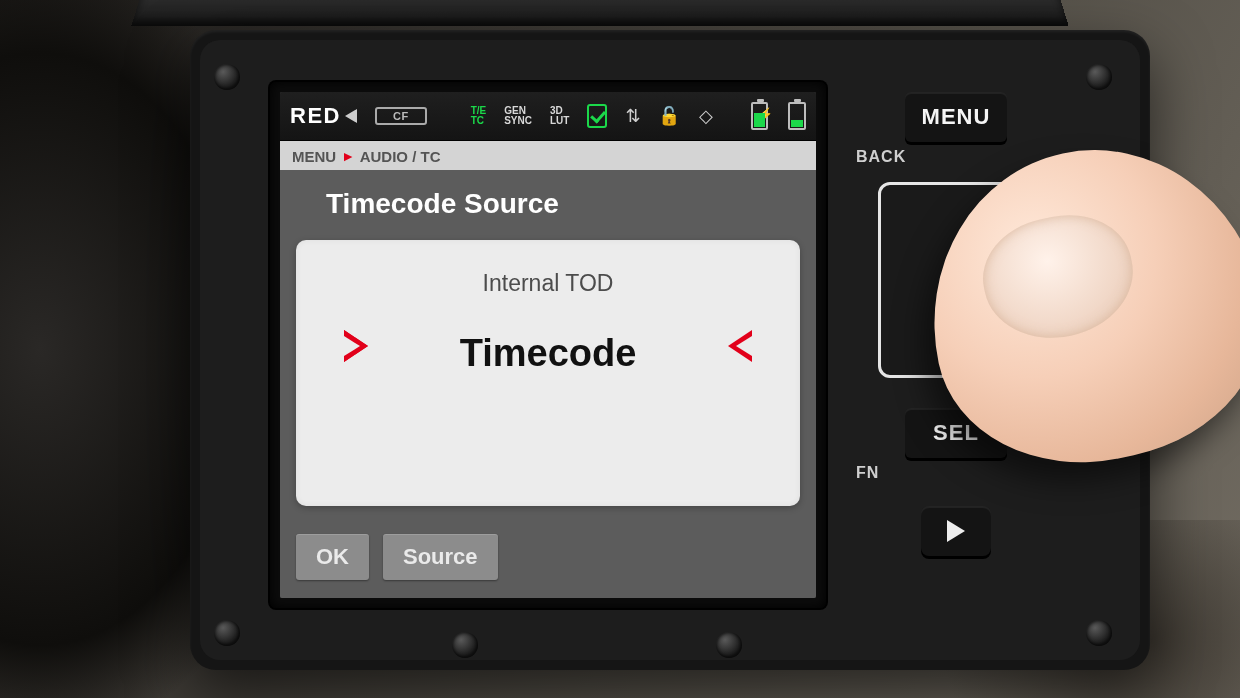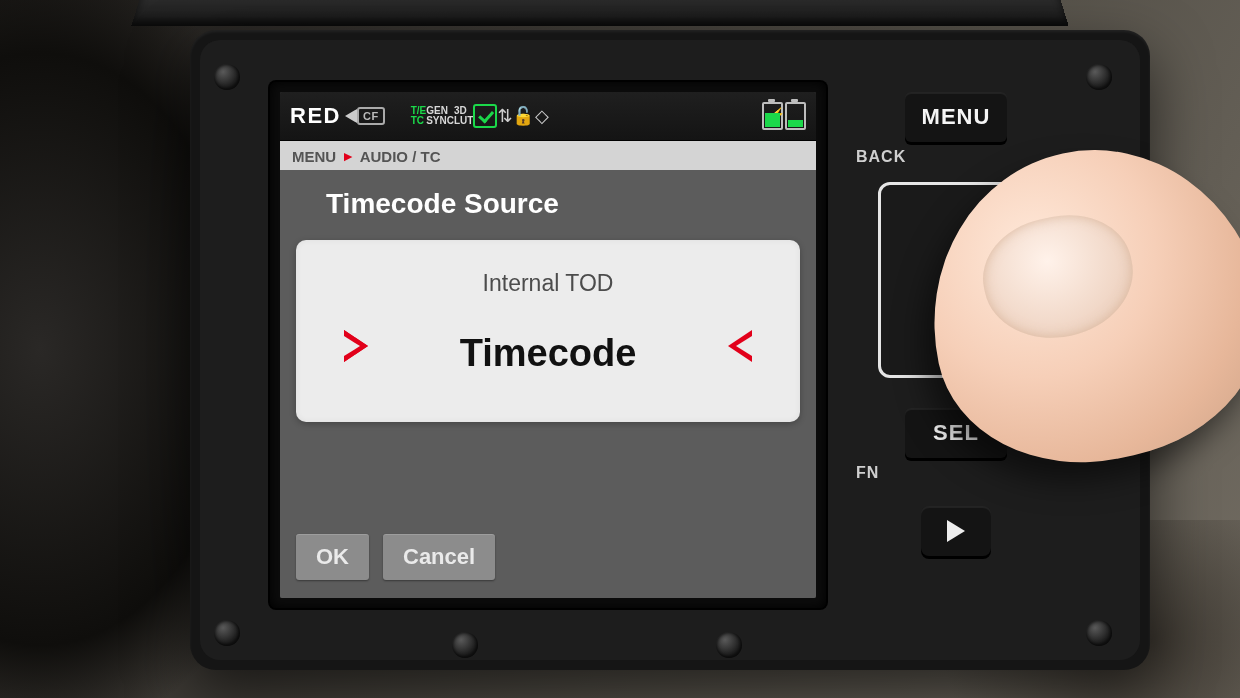--- a/index.html
+++ b/index.html
@@ -14,44 +14,44 @@
   .screw{position:absolute;width:26px;height:26px;border-radius:50%;background:radial-gradient(circle at 35% 30%, #5a5a5a, #151515 70%);box-shadow:inset 0 0 4px #000;}
   .screw.s1{left:214px;top:64px;} .screw.s2{left:214px;top:620px;}
   .screw.s3{left:1086px;top:64px;} .screw.s4{left:1086px;top:620px;}
   .screw.s5{left:452px;top:632px;} .screw.s6{left:716px;top:632px;}
 
   
   .screen-bezel{position:absolute;left:270px;top:82px;width:556px;height:526px;background:#0c0c0c;border-radius:6px;box-shadow:inset 0 0 12px #000, 0 0 0 2px #000;}
   .screen{position:absolute;left:280px;top:92px;width:536px;height:506px;background:#5c5c5c;border-radius:2px;overflow:hidden;box-shadow:inset 0 0 22px rgba(0,0,0,.55);}
 
   
-  .statusbar{height:48px;background:linear-gradient(#1f1f1f,#141414);display:flex;align-items:center;padding:0 10px;gap:0;border-bottom:1px solid #000;}
+  .statusbar{height:48px;background:linear-gradient(#1f1f1f,#141414);display:flex;align-items:center;padding:0 10px;gap:18px;border-bottom:1px solid #000;}
   .logo{color:#fff;font-weight:900;font-size:22px;letter-spacing:1.5px;display:flex;align-items:center;gap:4px;font-family:"Arial Black",Arial,sans-serif;}
   .logo-arrow{display:inline-block;width:0;height:0;border-top:7px solid transparent;border-bottom:7px solid transparent;border-right:12px solid #ccc;}
-  .cf-badge{border:2px solid #aaa;border-radius:3px;color:#bbb;font-size:11px;font-weight:700;padding:1px 4px;letter-spacing:.5px;}
+  .cf-badge{border:2px solid #aaa;border-radius:3px;color:#bbb;font-size:11px;font-weight:700;padding:1px 16px;letter-spacing:.5px;}
   .te-tc{font-size:10px;line-height:10px;font-weight:700;color:#1bd84a;text-align:left;margin-left:26px;}
   .gen-sync{font-size:10px;line-height:10px;font-weight:700;color:#d8d8d8;text-align:left;}
   .lut3d{font-size:10px;line-height:10px;font-weight:900;color:#d8d8d8;text-align:left;}
   .check-box{width:20px;height:20px;border:2px solid #1bd84a;border-radius:3px;display:flex;align-items:center;justify-content:center;}
   .check-box::after{content:'';width:6px;height:11px;border:solid #1bd84a;border-width:0 3px 3px 0;transform:rotate(42deg) translateY(-1px);}
   .spacer{flex:1;}
   .ic{color:#cfcfcf;font-size:18px;}
   .battery{width:17px;height:24px;border:2px solid #bdbdbd;border-radius:2px;position:relative;margin-left:2px;}
   .battery::before{content:'';position:absolute;top:-5px;left:4px;width:7px;height:3px;background:#bdbdbd;border-radius:1px;}
   .battery .fill{position:absolute;left:1px;right:1px;bottom:1px;height:60%;background:#1bd84a;}
   .bolt{position:absolute;left:5px;top:4px;color:#fff;font-size:13px;line-height:13px;}
 
   
   .crumb{height:30px;background:#d4d4d4;display:flex;align-items:center;padding:0 12px;font-size:15px;font-weight:700;color:#545454;border-bottom:1px solid #aaa;gap:8px;}
   .crumb .caret{color:#e2001a;font-weight:900;}
 
   
   .content{position:absolute;top:78px;left:0;right:0;bottom:0;background:#5c5c5c;}
   .title{color:#fff;font-weight:800;font-size:28px;padding:18px 22px 12px;margin-left:24px;}
-  .picker{margin:8px 16px 0;background:#ececec;border-radius:10px;height:182px;position:relative;box-shadow:0 2px 6px rgba(0,0,0,.25), inset 0 0 6px rgba(0,0,0,.06);}
+  .picker{margin:8px 16px 0;background:#ececec;border-radius:10px;height:266px;position:relative;box-shadow:0 2px 6px rgba(0,0,0,.25), inset 0 0 6px rgba(0,0,0,.06);}
   .opt-secondary{position:absolute;top:30px;left:0;right:0;text-align:center;color:#4c4c4c;font-size:23px;}
   .opt-primary{position:absolute;top:92px;left:0;right:0;text-align:center;color:#111;font-size:38px;font-weight:900;}
   .arrow-l,.arrow-r{position:absolute;top:90px;width:0;height:0;}
   .arrow-l{left:48px;border-top:16px solid transparent;border-bottom:16px solid transparent;border-left:24px solid #e2001a;filter:drop-shadow(0 0 0 #e2001a);}
   .arrow-l::after{content:'';position:absolute;left:-24px;top:-10px;border-top:10px solid transparent;border-bottom:10px solid transparent;border-left:16px solid #ececec;}
   .arrow-r{right:48px;border-top:16px solid transparent;border-bottom:16px solid transparent;border-right:24px solid #e2001a;}
   .arrow-r::after{content:'';position:absolute;right:-24px;top:-10px;border-top:10px solid transparent;border-bottom:10px solid transparent;border-right:16px solid #ececec;}
 
   .dlg-buttons{position:absolute;left:16px;bottom:18px;display:flex;gap:14px;}
   .dlg-btn{background:#8c8c8c;color:#eaeaea;font-size:22px;padding:10px 20px;border-radius:3px;box-shadow:0 1px 2px rgba(0,0,0,.4), inset 0 1px 0 rgba(255,255,255,.15);font-weight:bold;}
@@ -131,21 +131,21 @@
 
       <div class="picker">
         <div class="opt-secondary">Internal TOD</div>
         <div class="opt-primary">Timecode</div>
         <div class="arrow-l"></div>
         <div class="arrow-r"></div>
       </div>
 
       <div class="dlg-buttons">
         <div class="dlg-btn">OK</div>
-        <div class="dlg-btn">Cancel</div>
+        <div class="dlg-btn">Source</div>
       </div>
     </div>
   </div>
 
   <div class="side">
     <div class="hard-btn">MENU</div>
     <div class="sub-label">BACK</div>
     <div class="dpad"></div>
     <div class="sel-block">
       <div class="hard-btn">SEL</div>

